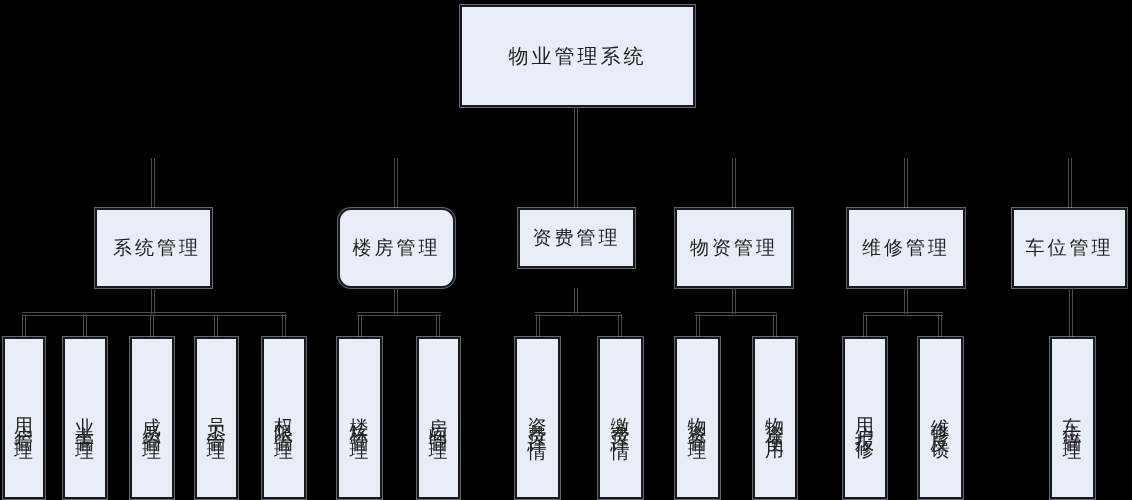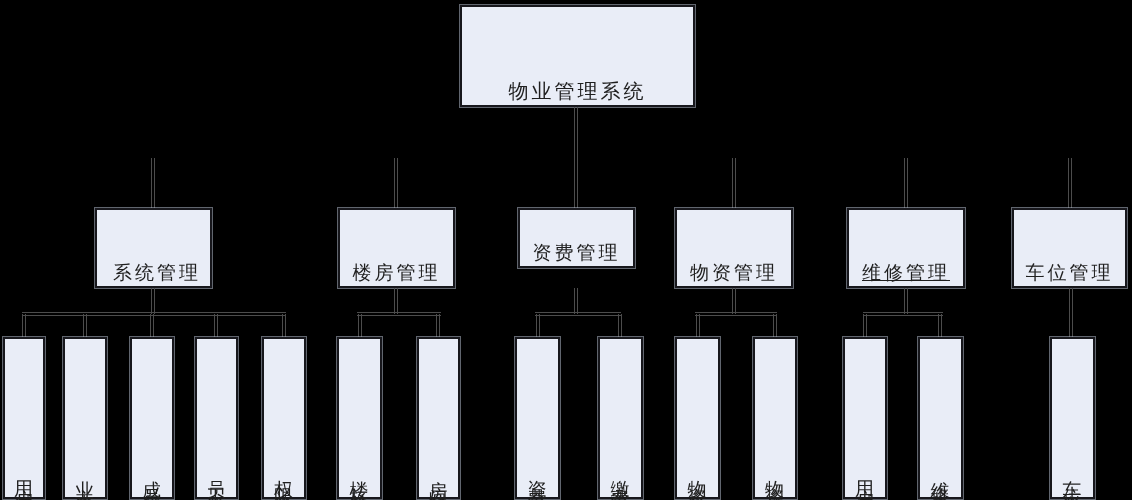--- a/index.html
+++ b/index.html
@@ -6,21 +6,21 @@
   .stage {
     position:relative; width:1132px; height:500px;
     background:#000000; overflow:hidden;
     font-family:"Liberation Serif","DejaVu Serif",serif;
   }
   .box {
     position:absolute; box-sizing:border-box;
     background:#e9edf7;
     border:2px solid #17171c;
     box-shadow:0 0 0 1px rgba(176,186,203,0.55);
-    display:flex; align-items:flex-end; justify-content:center;
+    display:flex; align-items:center; justify-content:center;
     color:#1f1f1f;
   }
   .hlabel { font-size:19px; letter-spacing:3px; white-space:nowrap; }
   .root-label { font-size:20px; letter-spacing:3px; white-space:nowrap; }
   .vtext {
     writing-mode:vertical-lr; text-orientation:upright;
     font-size:19px; letter-spacing:8px; line-height:1;
   }
   .vline {
     position:absolute; width:4px; box-sizing:border-box;
@@ -45,30 +45,30 @@
   <div class="vline" style="left:574px; top:107px; height:101px;"></div>
   <div class="vline" style="left:151px; top:158px; height:50px;"></div>
   <div class="vline" style="left:394px; top:158px; height:50px;"></div>
   <div class="vline" style="left:732px; top:158px; height:50px;"></div>
   <div class="vline" style="left:904px; top:158px; height:50px;"></div>
   <div class="vline" style="left:1068px; top:158px; height:50px;"></div>
 
   <div class="box" style="left:95px; top:208px; width:117px; height:80px;padding-left:7px;">
     <span class="hlabel">系统管理</span>
   </div>
-  <div class="box" style="left:338px; top:208px; width:117px; height:80px;">
+  <div class="box" style="left:338px; top:208px; width:117px; height:80px;border-radius:13px;">
     <span class="hlabel">楼房管理</span>
   </div>
   <div class="box" style="left:518px; top:208px; width:117px; height:60px;">
     <span class="hlabel">资费管理</span>
   </div>
   <div class="box" style="left:675px; top:208px; width:118px; height:80px;">
     <span class="hlabel">物资管理</span>
   </div>
-  <div class="box" style="left:847px; top:208px; width:118px; height:80px;text-decoration:underline;">
+  <div class="box" style="left:847px; top:208px; width:118px; height:80px;">
     <span class="hlabel">维修管理</span>
   </div>
   <div class="box" style="left:1012px; top:208px; width:115px; height:80px;">
     <span class="hlabel">车位管理</span>
   </div>
 
   <div class="vline" style="left:151px; top:288px; height:26px;"></div>
   <div class="hline" style="left:22px; top:312px; width:264px;"></div>
   <div class="vline" style="left:22px; top:314px; height:24px;"></div>
   <div class="vline" style="left:83px; top:314px; height:24px;"></div>

